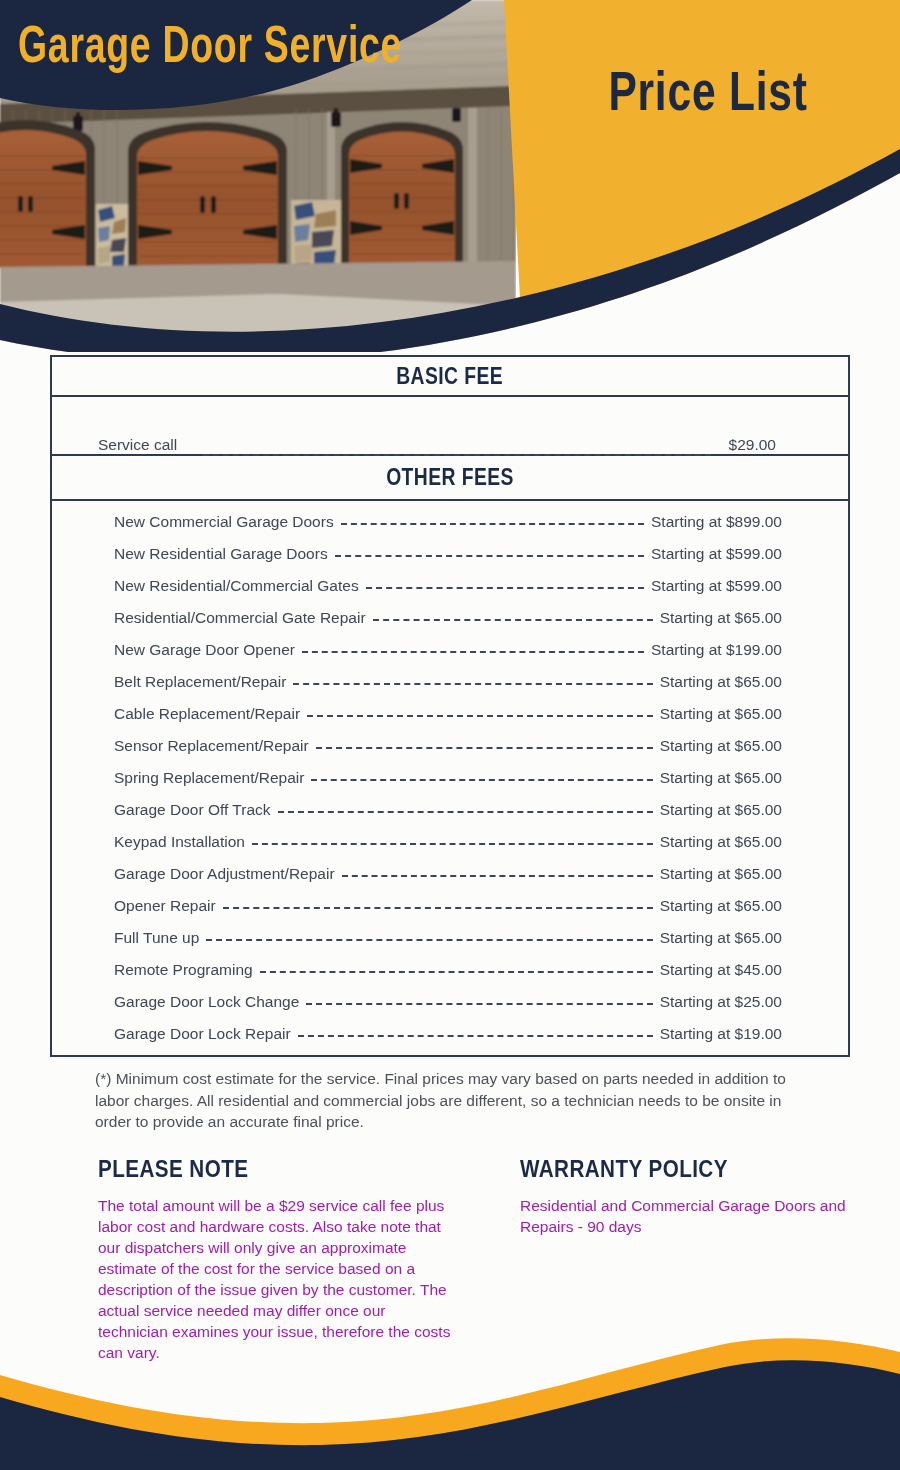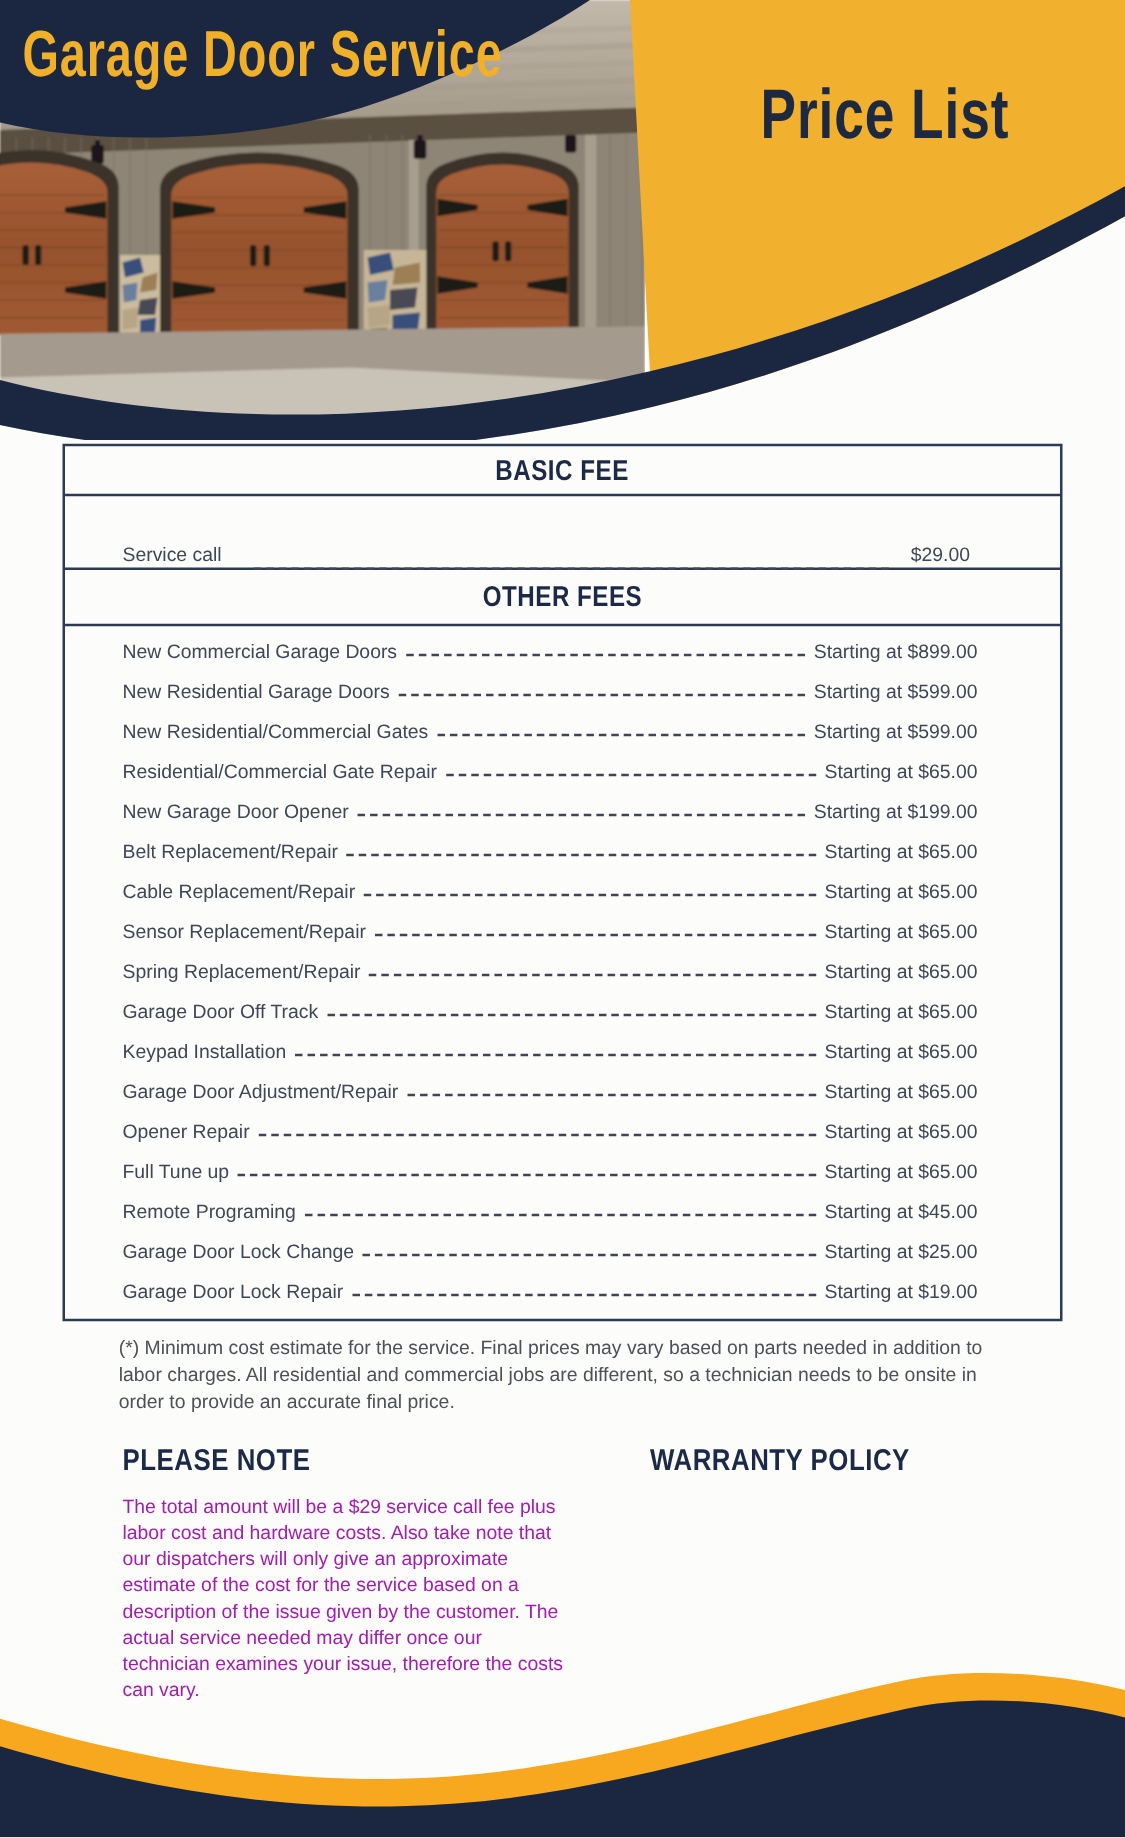--- a/index.html
+++ b/index.html
@@ -35,21 +35,21 @@
   .t-head.second{height:43px;}
   .cond{
     display:inline-block;transform:scaleX(0.84);transform-origin:center center;
     font-weight:700;color:#1c2a47;font-size:23px;letter-spacing:0.5px;white-space:nowrap;
   }
   .service-row{
     height:57px;display:flex;align-items:flex-end;
     padding:0 72px 0 46px;border-bottom:2px solid #2c3a55;
   }
   .items{padding:5px 66px 5px 46px;}
-  .fee-row{height:32px;display:flex;align-items:center;}
+  .fee-row{height:32px;display:flex;align-items:center;margin-left:16px;}
   .fee-label,.fee-price{font-size:15.5px;color:#3f4654;white-space:nowrap;}
   .fee-dashes{
     flex:1;height:0;border-bottom:2px dashed #3e4656;
     margin:0 7px;position:relative;top:2px;min-width:30px;
   }
   .service-row .fee-dashes{margin-left:26px;margin-right:18px;}
   
   .footnote{
     position:absolute;left:95px;top:1068px;width:714px;
     font-size:15.5px;line-height:21.5px;color:#4c5057;
@@ -341,19 +341,20 @@
       </div>
     </div>
   </div>
 
   <div class="footnote">(*) Minimum cost estimate for the service. Final prices may vary based on parts needed in addition to labor charges. All residential and commercial jobs are different, so a technician needs to be onsite in order to provide an accurate final price.</div>
 
   <div class="note-head please-note-head">PLEASE NOTE</div>
   <div class="note-body please-note-body">The total amount will be a $29 service call fee plus labor cost and hardware costs. Also take note that our dispatchers will only give an approximate estimate of the cost for the service based on a description of the issue given by the customer. The actual service needed may differ once our technician examines your issue, therefore the costs can vary.</div>
 
   <div class="note-head warranty-head">WARRANTY POLICY</div>
+  <div class="note-body warranty-body">Residential and Commercial Garage Doors and Repairs - 90 days</div>
 
   <svg class="footer-svg" width="900" height="135" viewBox="0 0 135">
     <path d="M0,40 C110,72 210,90 320,88 C470,85 590,38 720,10 C780,-3 850,5 900,17 L900,135 L0,135 Z" fill="#f8a81f"></path>
     <path d="M0,62 C110,94 210,112 320,110 C470,107 595,60 725,32 C785,19 852,27 900,39 L900,135 L0,135 Z" fill="#1b2740"></path>
   </svg>
 
 </div>
 
 </body></html>

